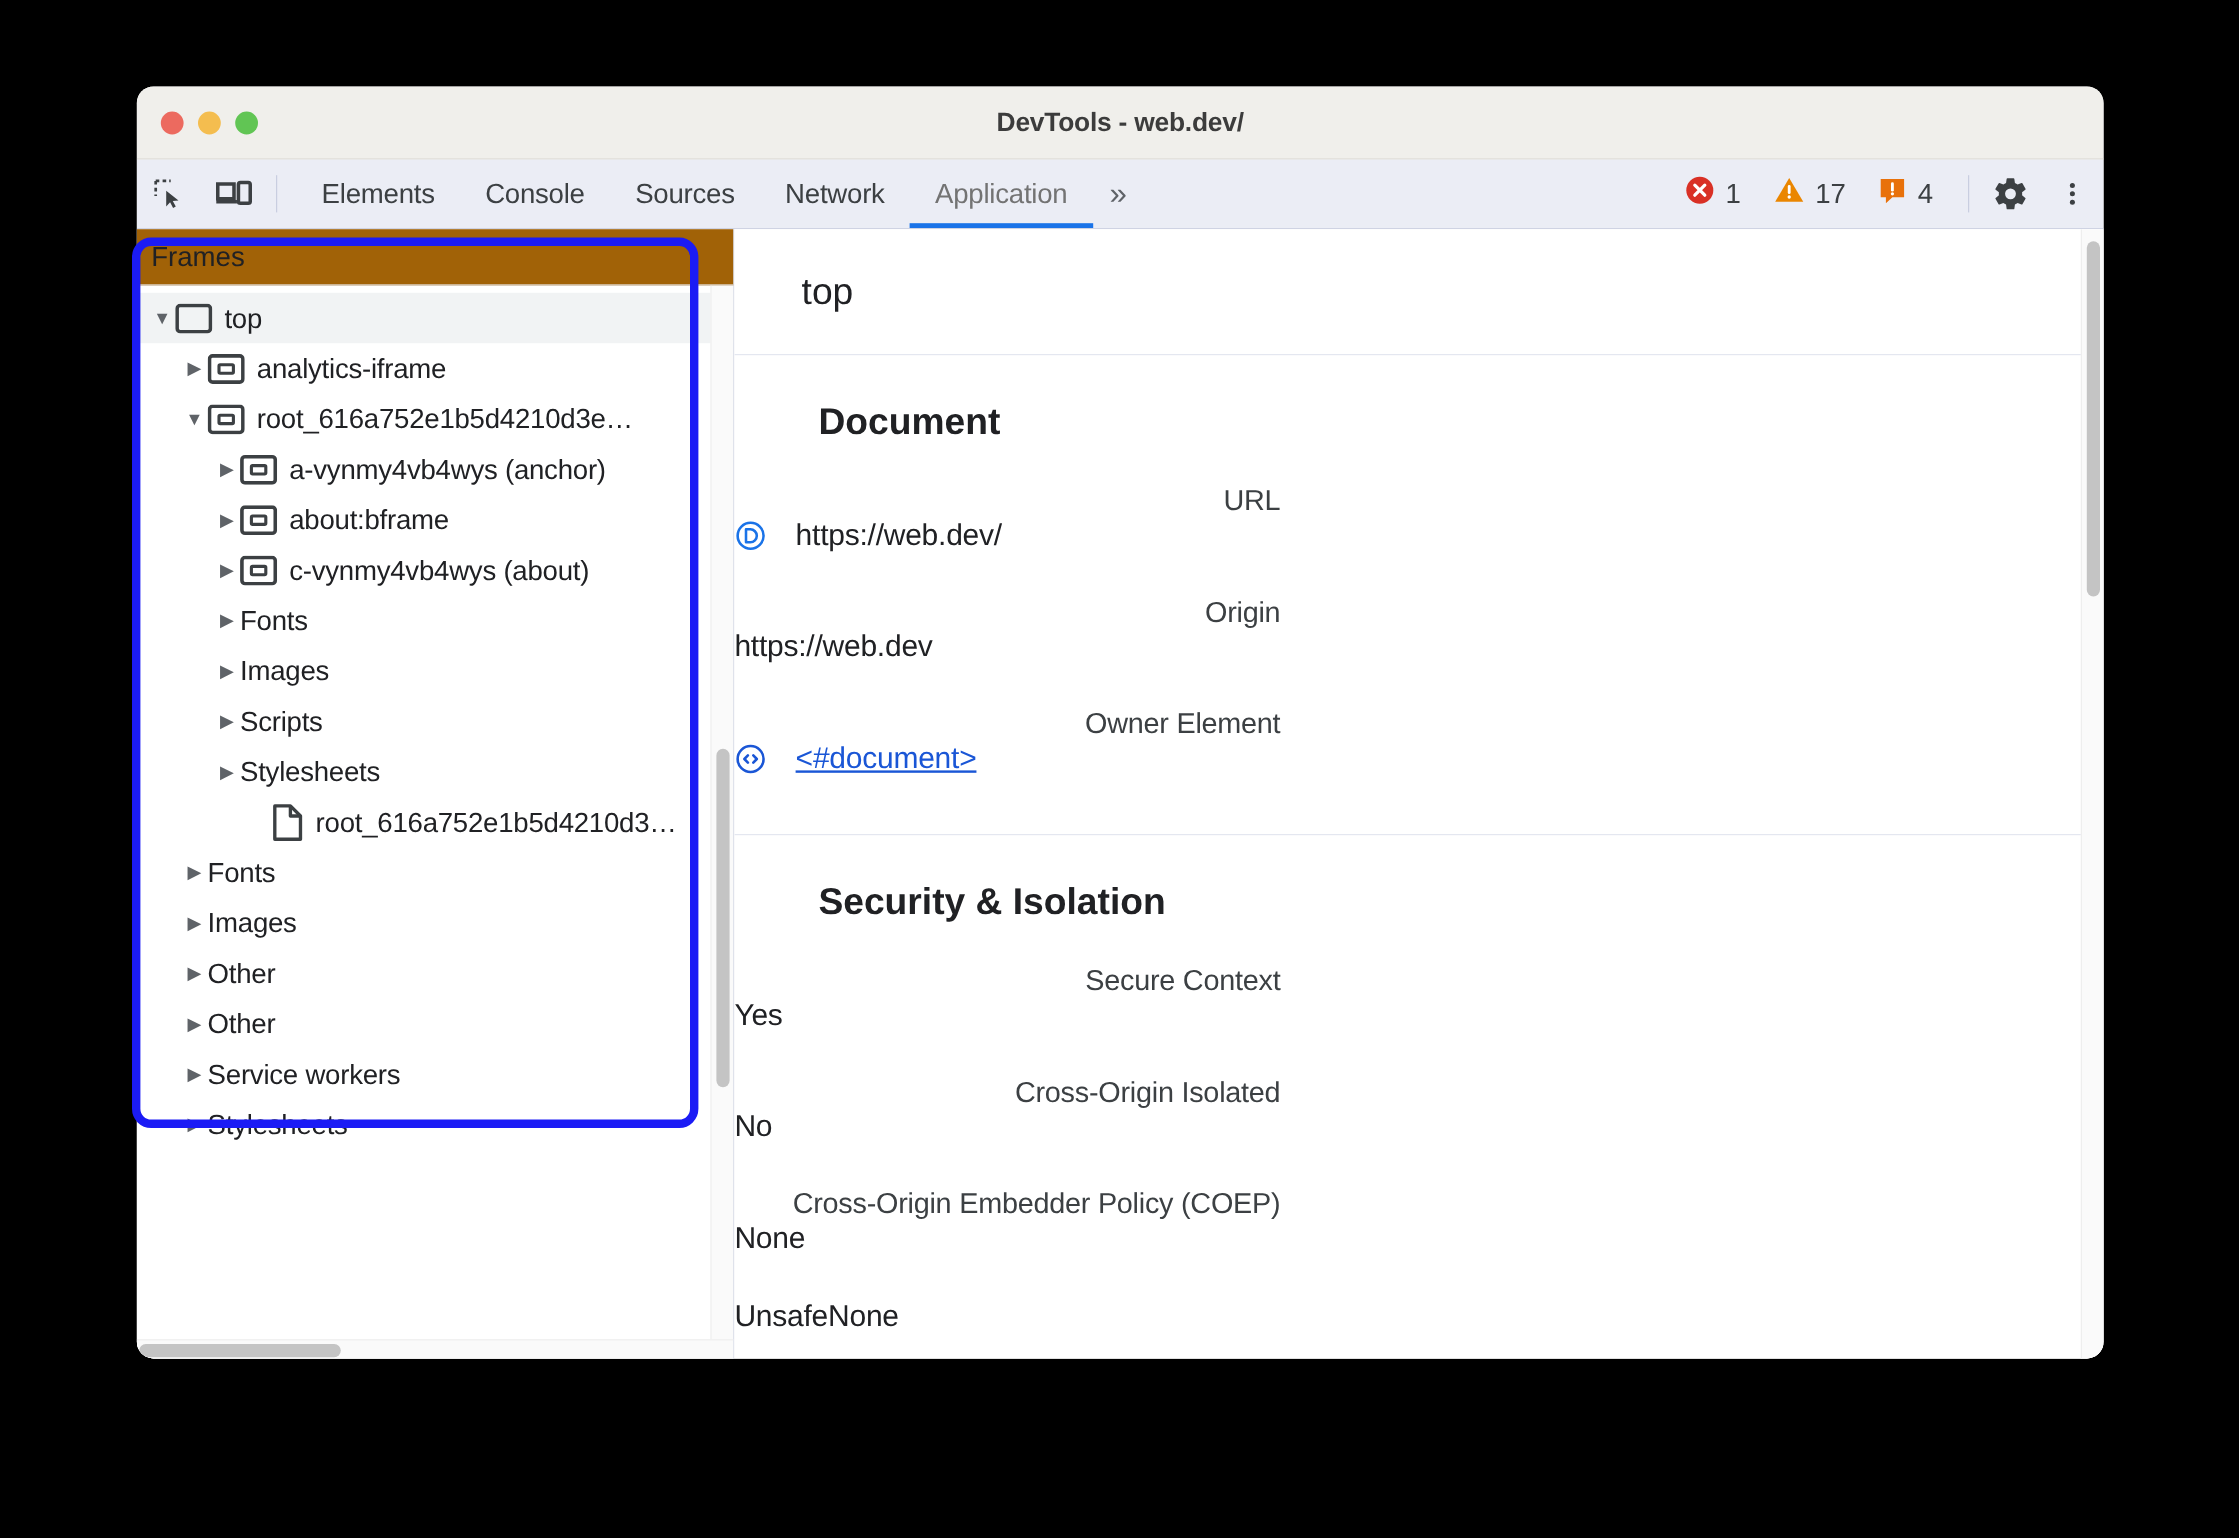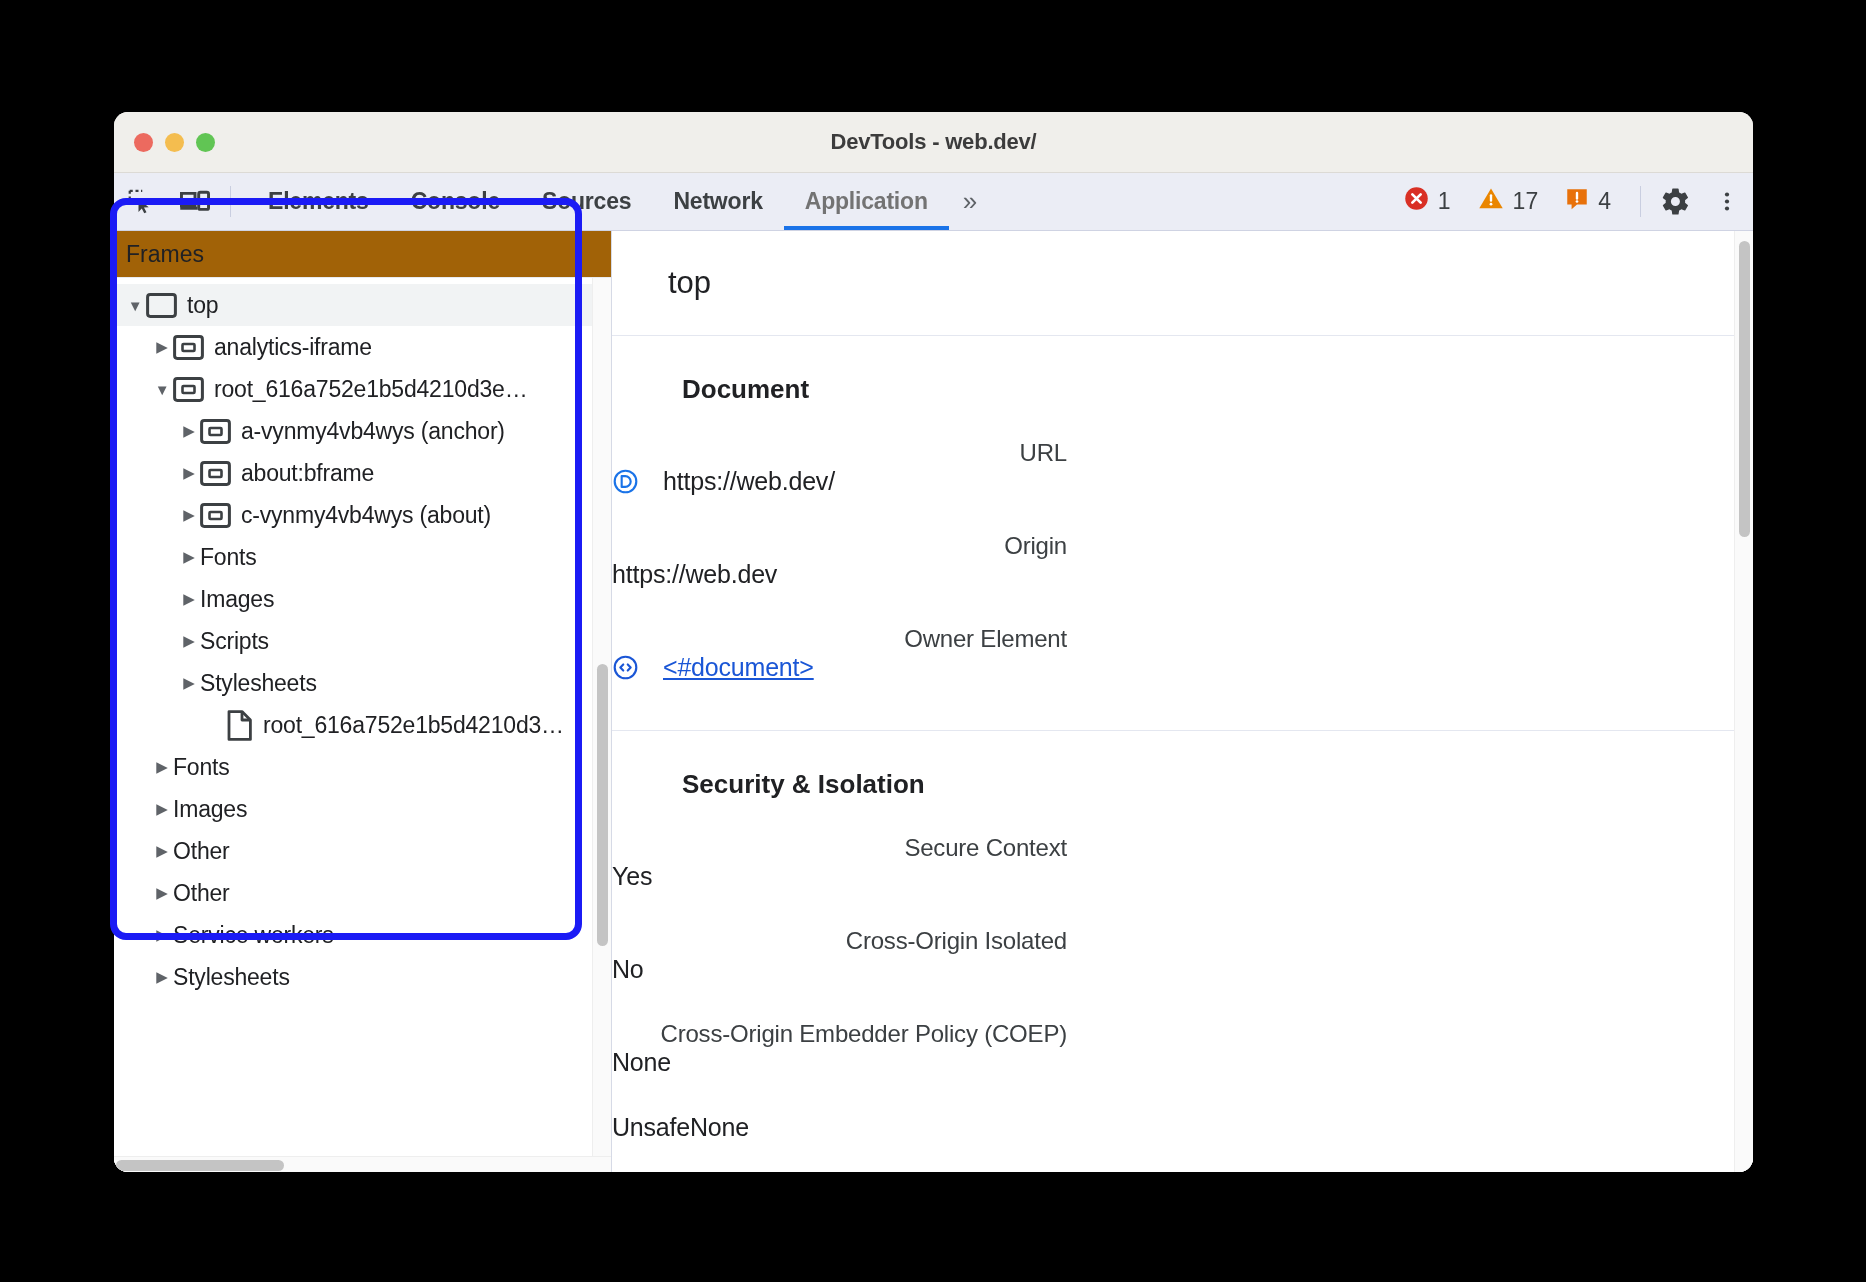--- a/index.html
+++ b/index.html
@@ -23,21 +23,20 @@
   .window {
     position: absolute;
     left: 114px;
     top: 72px;
     width: 1639px;
     height: 1060px;
     background: #ffffff;
     border-radius: 14px;
     overflow: hidden;
     box-shadow: 0 10px 40px rgba(0,0,0,.45);
-    margin-top: 40px;
   }
 
   
   .titlebar {
     position: relative;
     height: 60px;
     background: #f0efeb;
     border-bottom: 1px solid #dcdad5;
     display: flex;
     align-items: center;
@@ -90,21 +89,20 @@
   }
   .tab {
     display: flex;
     align-items: center;
     padding: 0 21px;
     font-size: 23px;
     color: #3c4043;
     cursor: pointer;
     position: relative;
     letter-spacing: -0.2px;
-    font-weight: bold;
   }
   .tab.active { color: #737373; }
   .tab.active::after {
     content: "";
     position: absolute;
     left: 0; right: 0; bottom: 0;
     height: 4px;
     background: #1a73e8;
   }
   .more-tabs {
@@ -260,21 +258,21 @@
     font-size: 31px;
     color: #202124;
     border-bottom: 1px solid #e4e7f0;
   }
   .section {
     padding: 38px 0 12px 0;
     border-bottom: 1px solid #e4e7f0;
   }
   .section:last-child { border-bottom: none; }
   .section-title {
-    font-size: 26px;
+    font-size: 31px;
     font-weight: bold;
     color: #202124;
     padding-left: 70px;
     margin-bottom: 34px;
   }
   .kv {
     display: flex;
     align-items: flex-start;
     margin-bottom: 36px;
     flex-direction: column;

